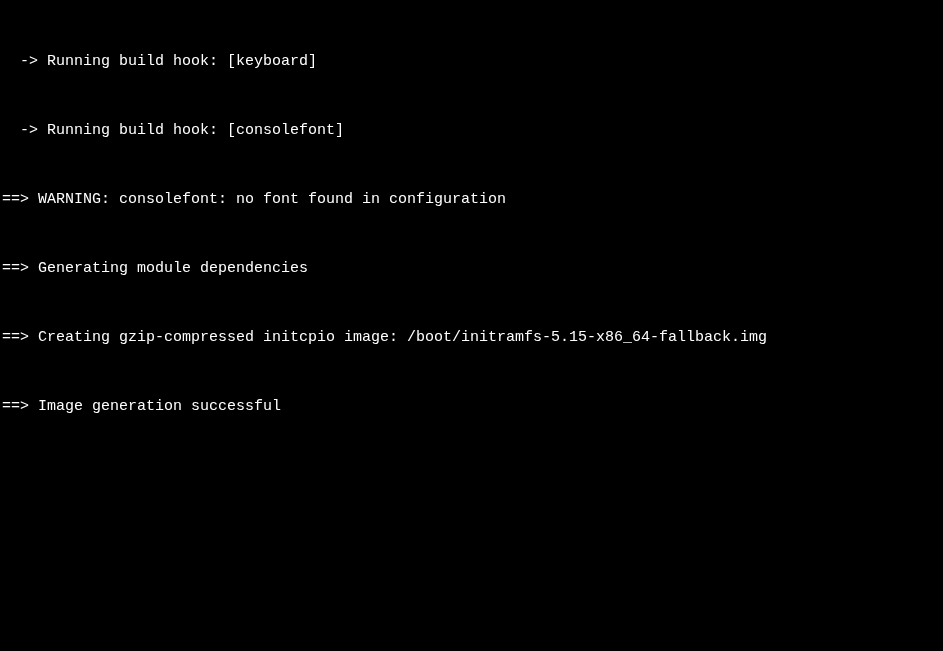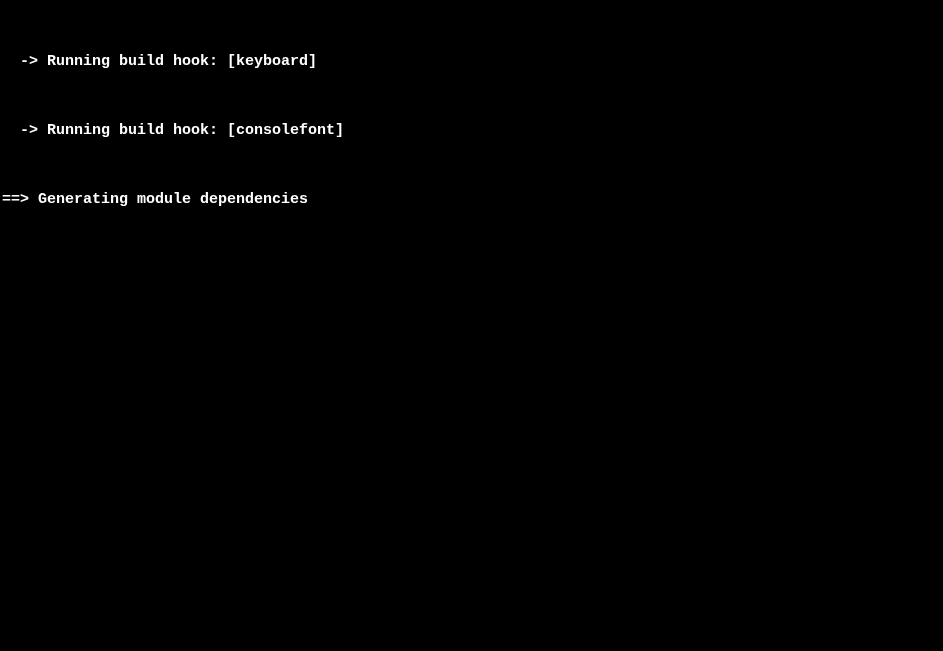--- a/index.html
+++ b/index.html
@@ -16,30 +16,32 @@
       padding: 4px 2px;
       width: 943px;
       height: 651px;
       overflow: hidden;
     }
     .terminal {
       white-space: pre;
     }
     .line {
       display: block;
-      font-weight: bold;
     }
   </style>
 </head>
 <body>
 
 <div class="terminal">
   <span class="line">  -&gt; Running build hook: [keyboard]</span>
   <span class="line">  -&gt; Running build hook: [consolefont]</span>
+  <span class="line">==&gt; WARNING: consolefont: no font found in configuration</span>
   <span class="line">==&gt; Generating module dependencies</span>
+  <span class="line">==&gt; Creating gzip-compressed initcpio image: /boot/initramfs-5.15-x86_64-fallback.img</span>
+  <span class="line">==&gt; Image generation successful</span>
   
   
   
   
   
   
   
   
   
   

